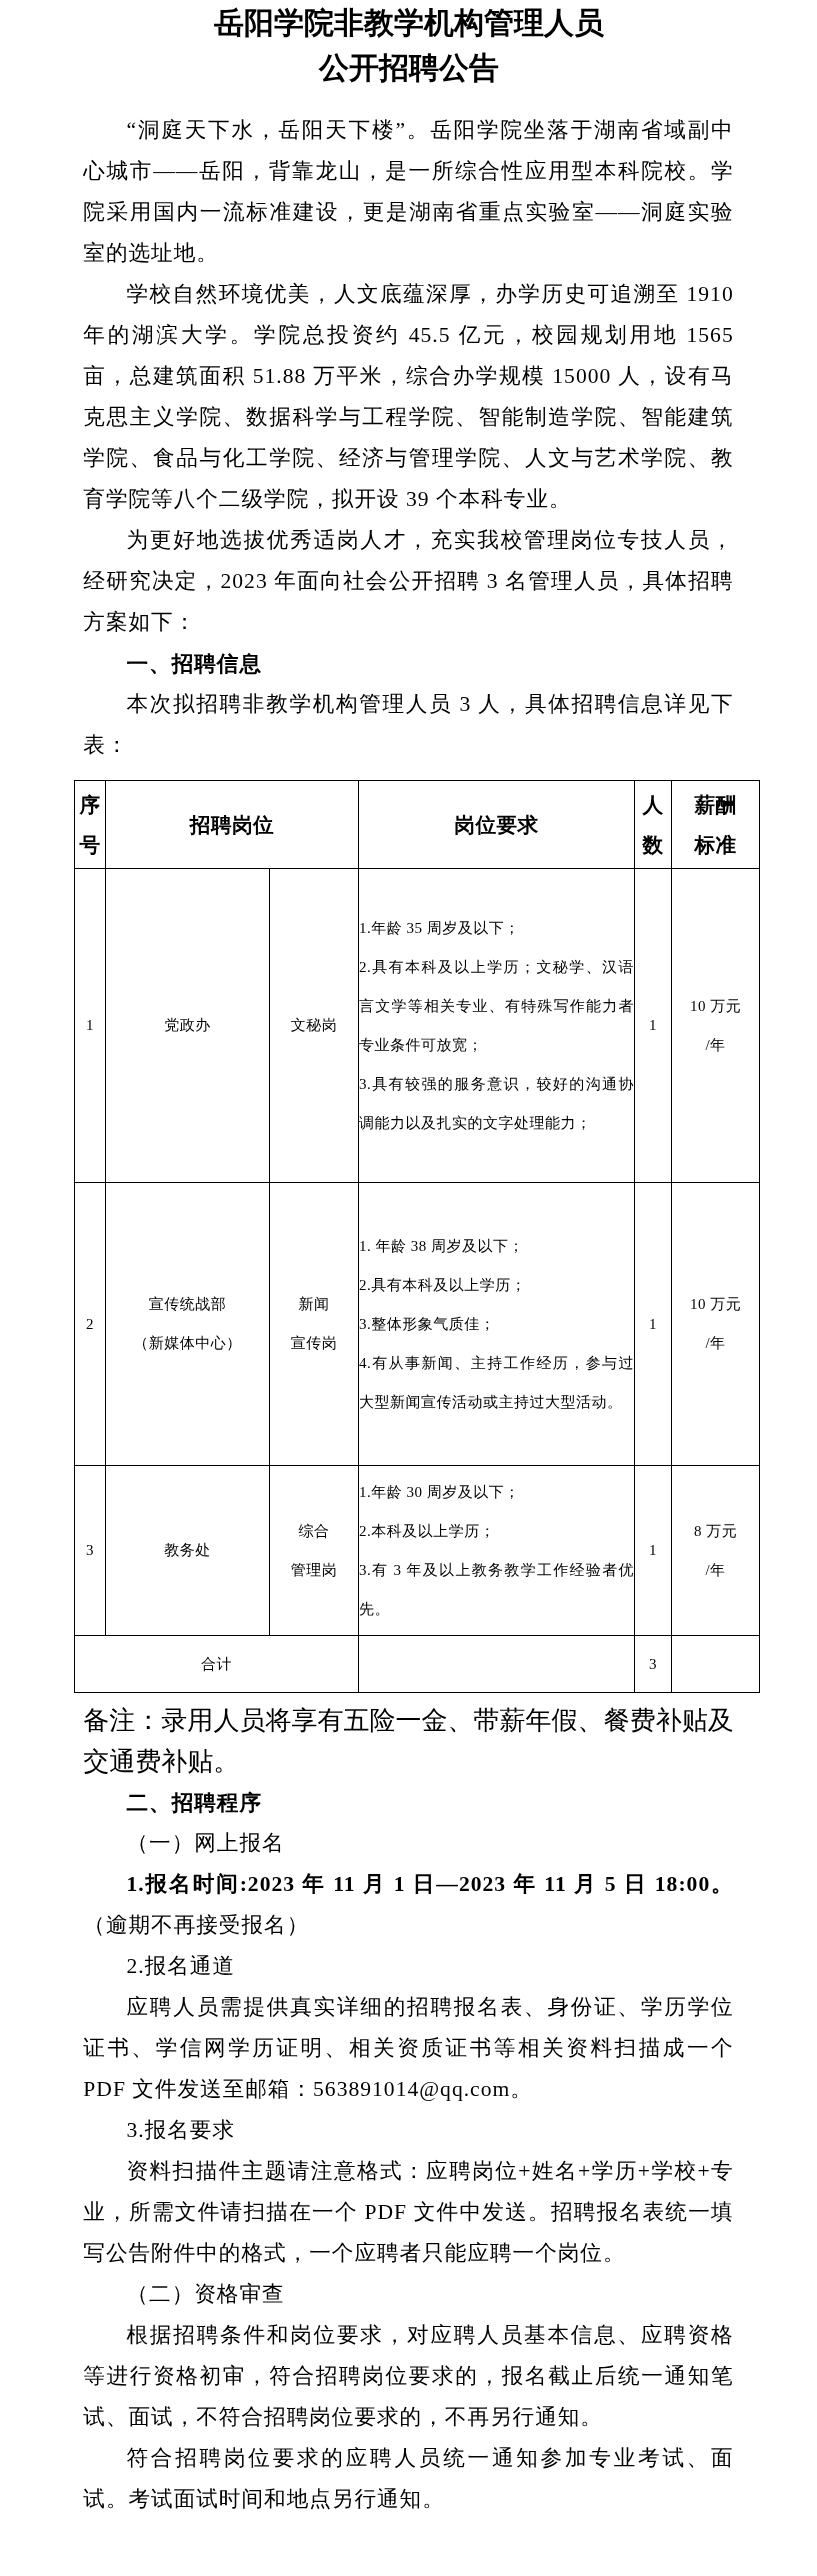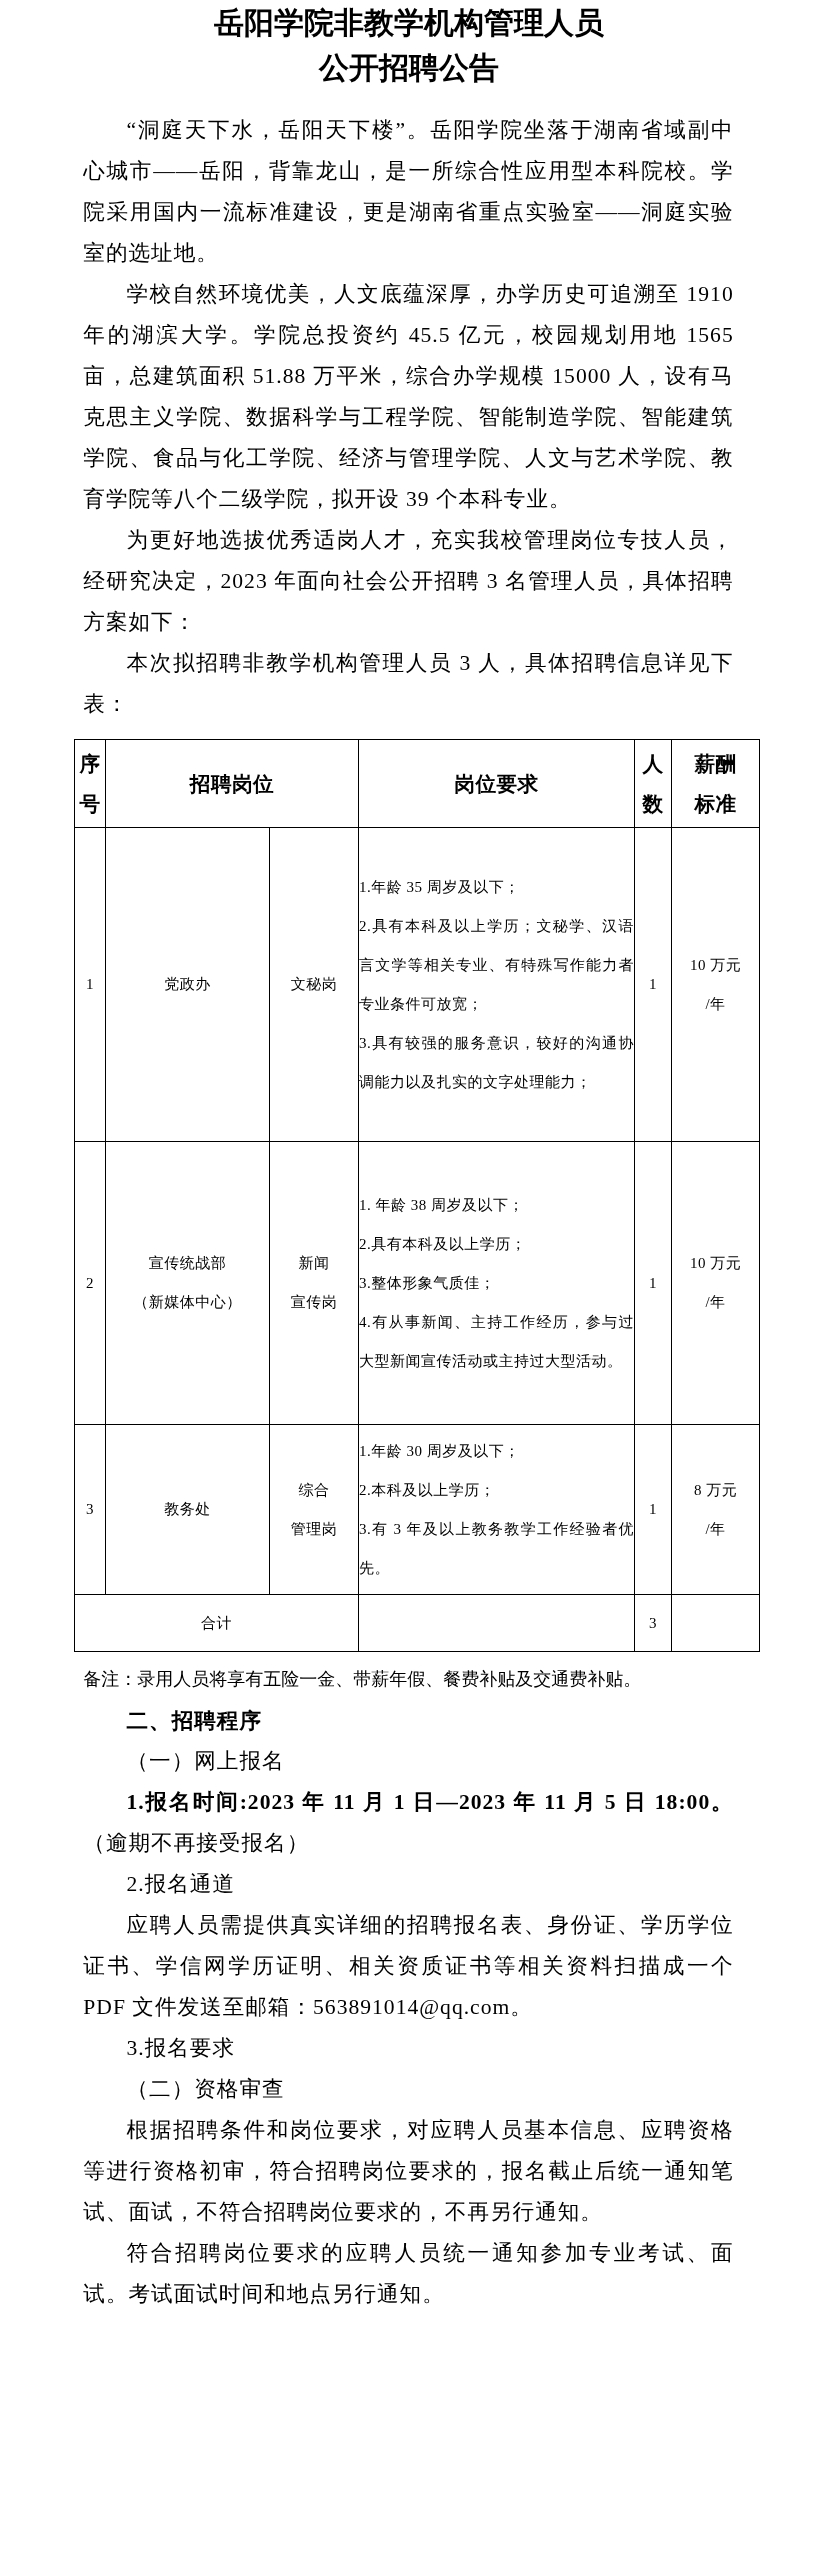--- a/index.html
+++ b/index.html
@@ -37,21 +37,21 @@
     text-indent: 2em;
     font-weight: bold;
     font-family: "Liberation Sans", "DejaVu Sans", sans-serif;
     font-size: 21.6px;
   }
   .subsec-heading {
     text-indent: 2em;
     font-weight: normal;
   }
   .bold-inline { font-weight: bold; }
-  .note-line { letter-spacing: 0; font-size: 18px; text-indent: 0; margin-top: 6.2px; }
+  .note-line { letter-spacing: 0; font-size: 26px; text-indent: 0; margin-top: 6.2px; }
 
   table.recruit {
     border-collapse: collapse;
     table-layout: fixed;
     width: 686px;
     margin-top: 14.4px;
     border: 1px solid #000000;
   }
   table.recruit th, table.recruit td {
     border: 1px solid #000000;
@@ -89,20 +89,21 @@
     <div>岳阳学院非教学机构管理人员</div>
     <div>公开招聘公告</div>
   </div>
 
   <div class="content">
 
     <p class="para first">“洞庭天下水，岳阳天下楼”。岳阳学院坐落于湖南省域副中心城市——岳阳，背靠龙山，是一所综合性应用型本科院校。学院采用国内一流标准建设，更是湖南省重点实验室——洞庭实验室的选址地。</p>
     <p class="para">学校自然环境优美，人文底蕴深厚，办学历史可追溯至 1910 年的湖滨大学。学院总投资约 45.5 亿元，校园规划用地 1565 亩，总建筑面积 51.88 万平米，综合办学规模 15000 人，设有马克思主义学院、数据科学与工程学院、智能制造学院、智能建筑学院、食品与化工学院、经济与管理学院、人文与艺术学院、教育学院等八个二级学院，拟开设 39 个本科专业。</p>
     <p class="para">为更好地选拔优秀适岗人才，充实我校管理岗位专技人员，经研究决定，2023 年面向社会公开招聘 3 名管理人员，具体招聘方案如下：</p>
 
+    <h2 class="sec-heading">一、招聘信息</h2>
     <p class="para">本次拟招聘非教学机构管理人员 3 人，具体招聘信息详见下表：</p>
 
     <table class="recruit">
       <colgroup>
         <col style="width:31px">
           <col style="width:164px">
           <col style="width:89px">
         <col style="width:276px">
           <col style="width:37px">
           <col style="width:88px">
@@ -205,20 +206,21 @@
 
     <p class="note-line">备注：录用人员将享有五险一金、带薪年假、餐费补贴及交通费补贴。</p>
 
     <h2 class="sec-heading">二、招聘程序</h2>
 
     <h3 class="subsec-heading">（一）网上报名</h3>
     <p class="para"><span class="bold-inline">1.报名时间:2023 年 11 月 1 日—2023 年 11 月 5 日 18:00。</span><span>（逾期不再接受报名）</span></p>
     <h3 class="subsec-heading">2.报名通道</h3>
     <p class="para">应聘人员需提供真实详细的招聘报名表、身份证、学历学位证书、学信网学历证明、相关资质证书等相关资料扫描成一个 PDF 文件发送至邮箱：563891014@qq.com。</p>
     <h3 class="subsec-heading">3.报名要求</h3>
+    <p class="para">资料扫描件主题请注意格式：应聘岗位+姓名+学历+学校+专业，所需文件请扫描在一个 PDF 文件中发送。招聘报名表统一填写公告附件中的格式，一个应聘者只能应聘一个岗位。</p>
 
     <h3 class="subsec-heading">（二）资格审查</h3>
     <p class="para">根据招聘条件和岗位要求，对应聘人员基本信息、应聘资格等进行资格初审，符合招聘岗位要求的，报名截止后统一通知笔试、面试，不符合招聘岗位要求的，不再另行通知。</p>
 
     <p class="para">符合招聘岗位要求的应聘人员统一通知参加专业考试、面试。考试面试时间和地点另行通知。</p>
 
   </div>
 </div>
 
 

